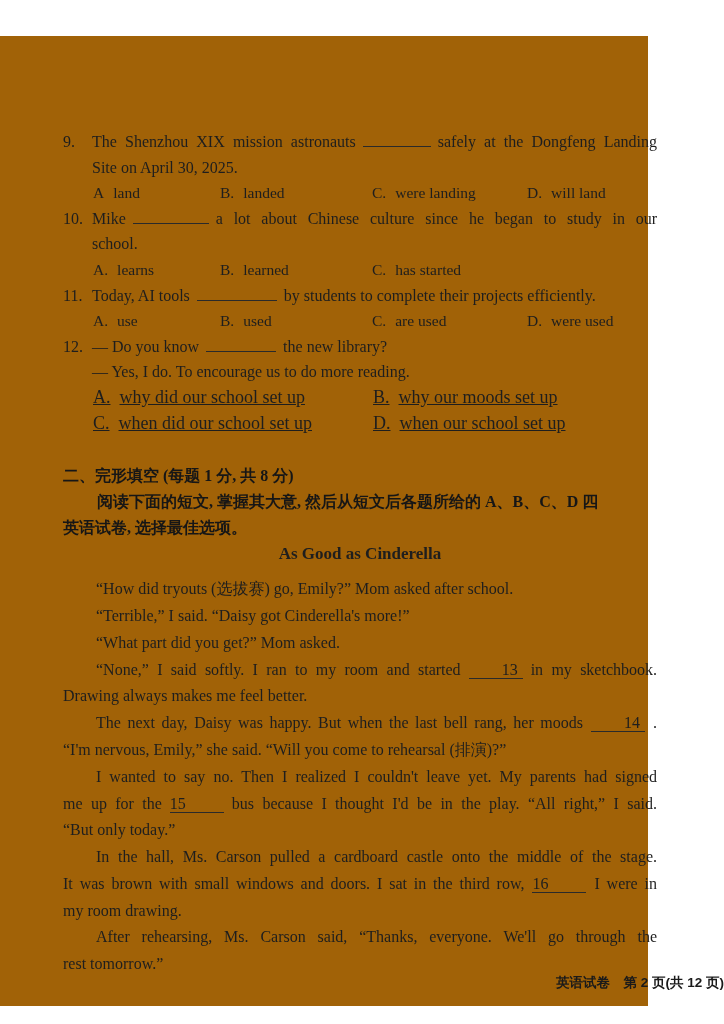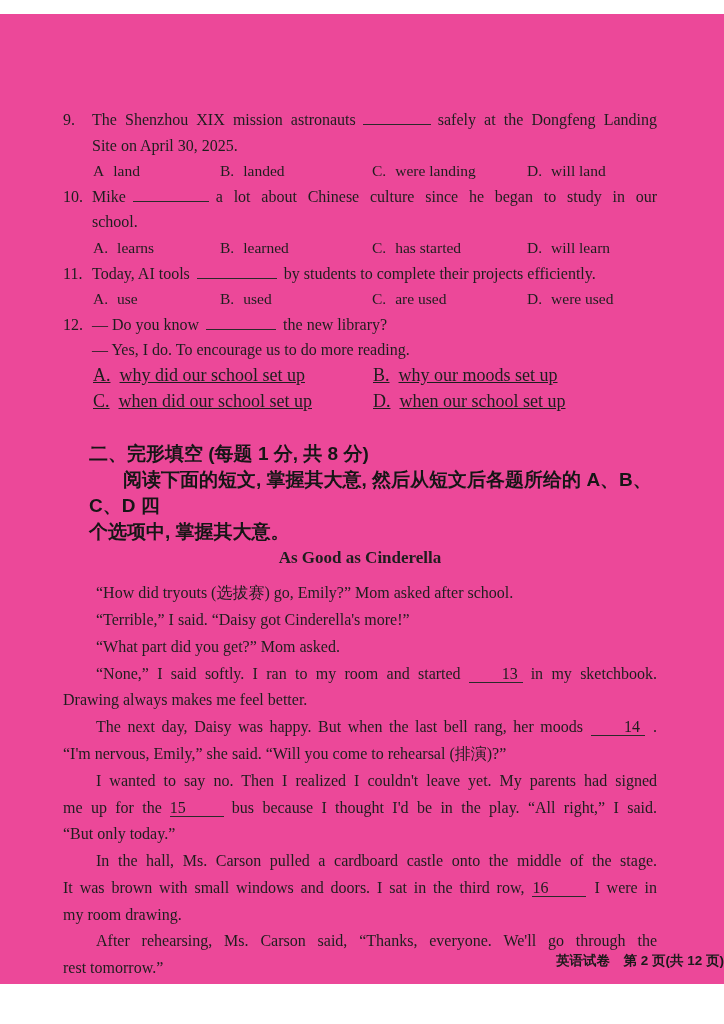--- a/index.html
+++ b/index.html
@@ -1,36 +1,36 @@
 <!DOCTYPE html>
 <html><head>
 <meta charset="utf-8">
 <style>
   html,body{margin:0;padding:0;}
   body{
     width:724px;height:1024px;position:relative;background:#ffffff;
     font-family:"Liberation Serif", serif;color:#1e1e1e;overflow:hidden;
   }
-  .sheet{position:absolute;left:0;top:14px;width:724px;height:970px;background:#ec4899;}
+  .sheet{position:absolute;left:0;top:36px;width:648px;height:970px;background:#a16207;}
   .content{position:absolute;left:63px;top:93px;width:594px;}
 
   
   .qline{line-height:25.6px;font-size:16px;padding-left:29px;text-indent:-29px;}
   .qline.cont{text-indent:0;}
   .j{text-align:justify;text-align-last:justify;}
   .qnum{display:inline-block;width:29px;text-indent:0;}
   .opts4{display:grid;grid-template-columns:127px 152px 155px 1fr;padding-left:30px;line-height:25.6px;font-size:15.5px;}
   .opts2{display:grid;grid-template-columns:280px 1fr;padding-left:30px;line-height:25.6px;font-size:18px;text-decoration:underline;}
   .olabel{margin-right:9px;}
   .blank{display:inline-block;height:14px;border-bottom:1.4px solid #2a2a2a;margin:0 7px;vertical-align:baseline;}
   .b70{width:68px;}.b78{width:76px;}.b80{width:80px;}.b72{width:70px;}
 
   
   .sec{margin-top:27px;}
-  .cn{font-family:Liberation Sans, sans-serif;font-weight:700;font-size:19px;line-height:26px;color:#161616;margin-left:26px;}
+  .cn{font-family:Liberation Serif, serif;font-weight:700;font-size:16px;line-height:26px;color:#161616;}
   .instr1{text-indent:34px;}
   .ptitle{font-size:17px;font-weight:700;text-align:center;line-height:26px;margin-top:0;}
 
   
   .passage{margin-top:9px;}
   .pline{line-height:26.8px;font-size:16px;}
   .pline.ind{text-indent:33px;}
   .nblank{display:inline-block;min-width:54px;text-align:center;border-bottom:1.4px solid #2a2a2a;margin:0 8px;line-height:17px;}
 
   .footer{
@@ -55,21 +55,20 @@
       </div>
     </div>
 
     <div>
       <div class="qline j"><span class="qnum">10.</span><span>Mike</span><span class="blank b78"></span><span>a lot about Chinese culture since he began to study in our</span></div>
       <div class="qline cont">school.</div>
       <div class="opts4">
         <span class="opt"><span class="olabel">A.</span><span>learns</span></span>
         <span class="opt"><span class="olabel">B.</span><span>learned</span></span>
         <span class="opt"><span class="olabel">C.</span><span>has started</span></span>
-        <span class="opt"><span class="olabel">D.</span><span>will learn</span></span>
       </div>
     </div>
 
     <div>
       <div class="qline"><span class="qnum">11.</span><span>Today, AI tools</span><span class="blank b80"></span><span>by students to complete their projects efficiently.</span></div>
       <div class="opts4">
         <span class="opt"><span class="olabel">A.</span><span>use</span></span>
         <span class="opt"><span class="olabel">B.</span><span>used</span></span>
         <span class="opt"><span class="olabel">C.</span><span>are used</span></span>
         <span class="opt"><span class="olabel">D.</span><span>were used</span></span>
@@ -85,21 +84,21 @@
       </div>
       <div class="opts2">
         <span class="opt"><span class="olabel">C.</span><span>when did our school set up</span></span>
         <span class="opt"><span class="olabel">D.</span><span>when our school set up</span></span>
       </div>
     </div>
 
     <div class="sec">
       <div class="cn">二、完形填空 (每题 1 分, 共 8 分)</div>
       <div class="cn instr1">阅读下面的短文, 掌握其大意, 然后从短文后各题所给的 A、B、C、D 四</div>
-      <div class="cn">个选项中, 掌握其大意。</div>
+      <div class="cn">英语试卷, 选择最佳选项。</div>
       <div class="ptitle">As Good as Cinderella</div>
 
       <div class="passage">
         <p class="pline ind" style="margin:0"><span>“How did tryouts (选拔赛) go, Emily?” Mom asked after school.</span></p>
         <p class="pline ind" style="margin:0"><span>“Terrible,” I said. “Daisy got Cinderella's more!”</span></p>
         <p class="pline ind" style="margin:0"><span>“What part did you get?” Mom asked.</span></p>
         <p class="pline ind j" style="margin:0"><span>“None,” I said softly. I ran to my room and started</span><span class="nblank"><span>13</span></span><span>in my sketchbook.</span></p>
         <p class="pline" style="margin:0"><span>Drawing always makes me feel better.</span></p>
         <p class="pline ind j" style="margin:0"><span>The next day, Daisy was happy. But when the last bell rang, her moods</span><span class="nblank"><span>14</span></span><span>.</span></p>
         <p class="pline" style="margin:0"><span>“I'm nervous, Emily,” she said. “Will you come to rehearsal (排演)?”</span></p>

